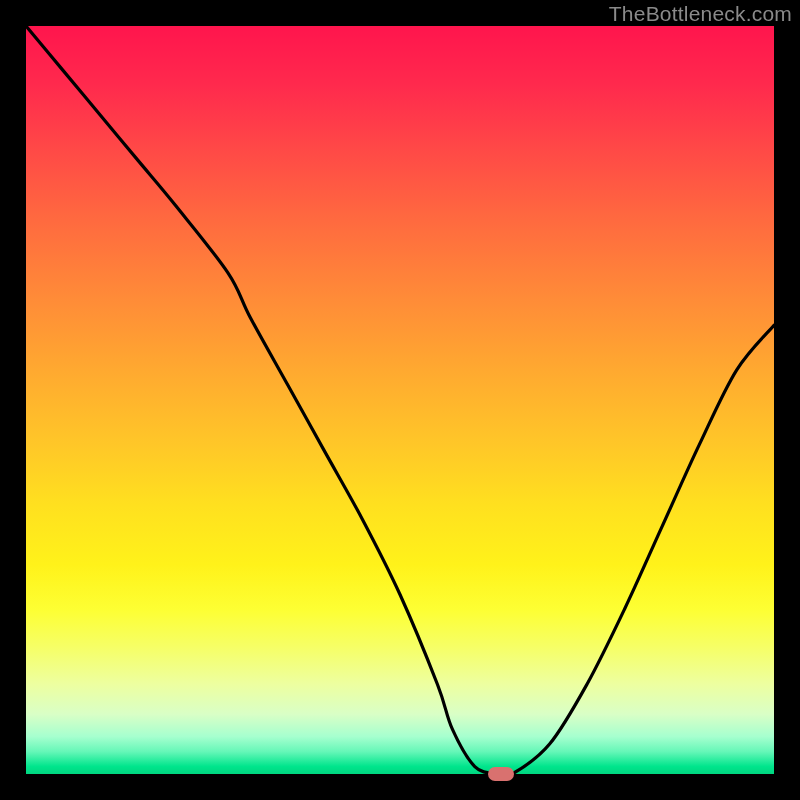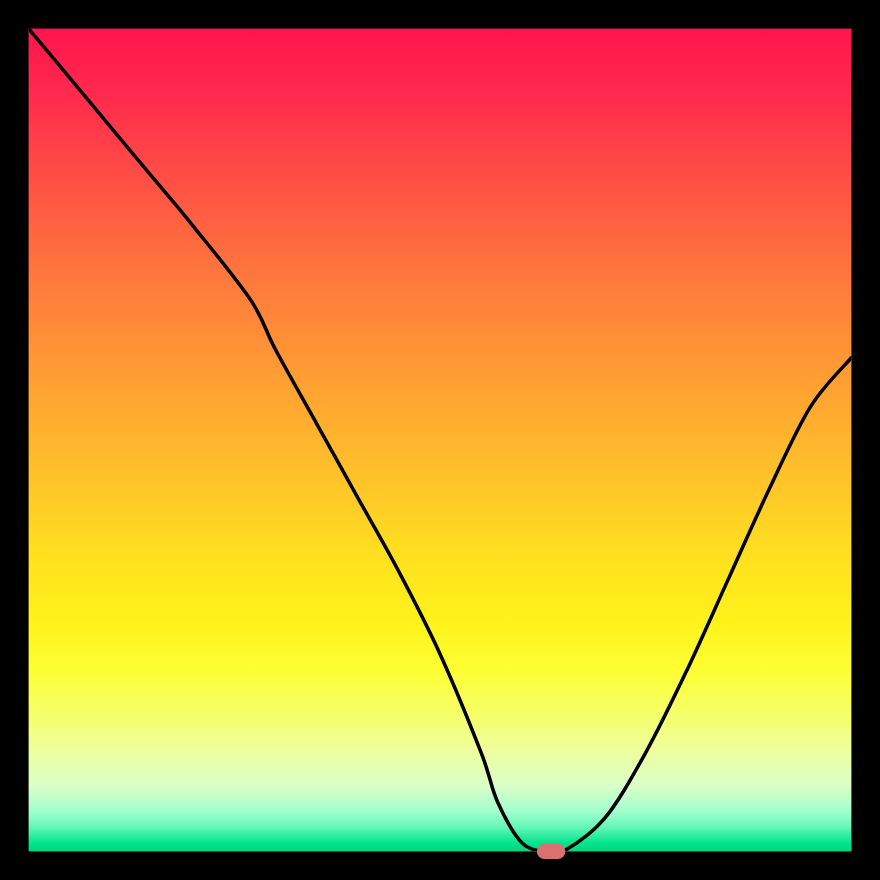--- a/index.html
+++ b/index.html
@@ -67,20 +67,21 @@
     font-size: 21px;
     color: #8a8a8a;
     letter-spacing: 0.2px;
     user-select: none;
   }
 </style>
 </head>
 <body>
 
 <div class="frame">
+  <div class="attribution">TheBottleneck.com</div>
 
   <div class="plot-area">
     <svg class="curve" viewBox="0 0 748 748" preserveAspectRatio="none">
       <path fill="none" stroke="#000000" stroke-width="3.2" stroke-linecap="round" stroke-linejoin="round" d="M 0.00 0.00 C 6.23 7.48, 24.93 29.92, 37.40 44.88 C 49.87 59.84, 62.33 74.80, 74.80 89.76 C 87.27 104.72, 99.73 119.68, 112.20 134.64 C 124.67 149.60, 134.64 160.82, 149.60 179.52 C 164.56 198.22, 189.49 228.14, 201.96 246.84 C 214.43 265.54, 214.43 273.02, 224.40 291.72 C 234.37 310.42, 249.33 336.60, 261.80 359.04 C 274.27 381.48, 286.73 403.92, 299.20 426.36 C 311.67 448.80, 324.13 469.99, 336.60 493.68 C 349.07 517.37, 361.53 541.05, 374.00 568.48 C 386.47 595.91, 402.67 635.80, 411.40 658.24 C 420.13 680.68, 420.13 689.41, 426.36 703.12 C 432.59 716.83, 441.32 733.04, 448.80 740.52 C 456.28 748.00, 465.01 746.75, 471.24 748.00 C 477.47 749.25, 477.47 752.99, 486.20 748.00 C 494.93 743.01, 511.13 733.04, 523.60 718.08 C 536.07 703.12, 548.53 680.68, 561.00 658.24 C 573.47 635.80, 585.93 609.62, 598.40 583.44 C 610.87 557.26, 623.33 528.59, 635.80 501.16 C 648.27 473.73, 660.73 445.06, 673.20 418.88 C 685.67 392.70, 698.13 364.03, 710.60 344.08 C 723.07 324.13, 741.77 306.68, 748.00 299.20"></path>
     </svg>
     <div class="marker" style="left: 474.98px; top: 748px; background: rgb(217, 113, 111);"></div>
   </div>
 </div>
 
 </body></html>

